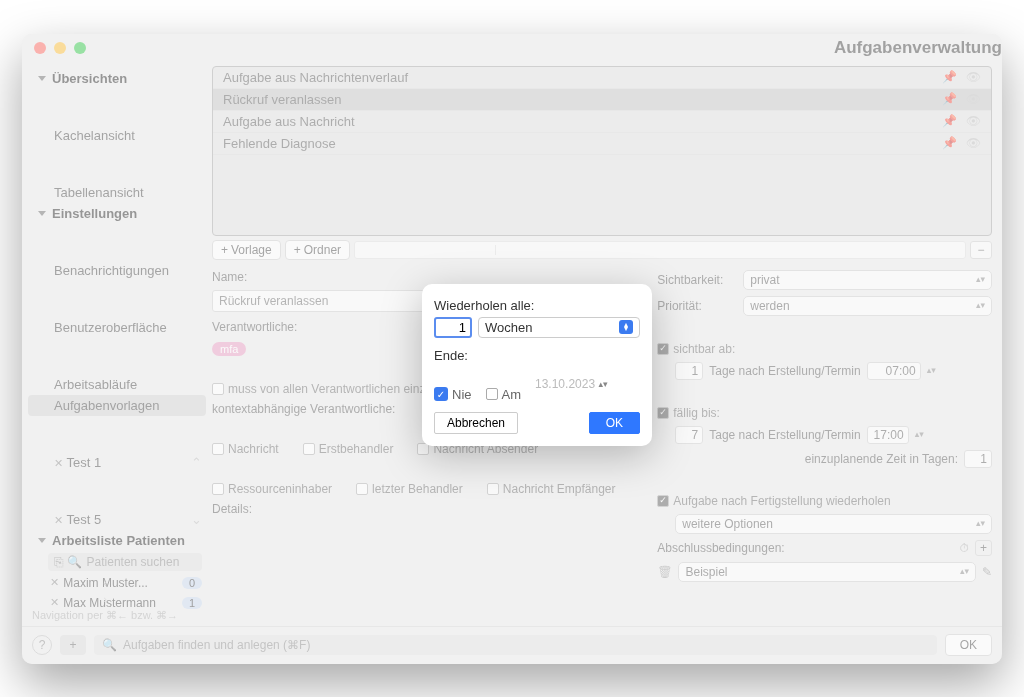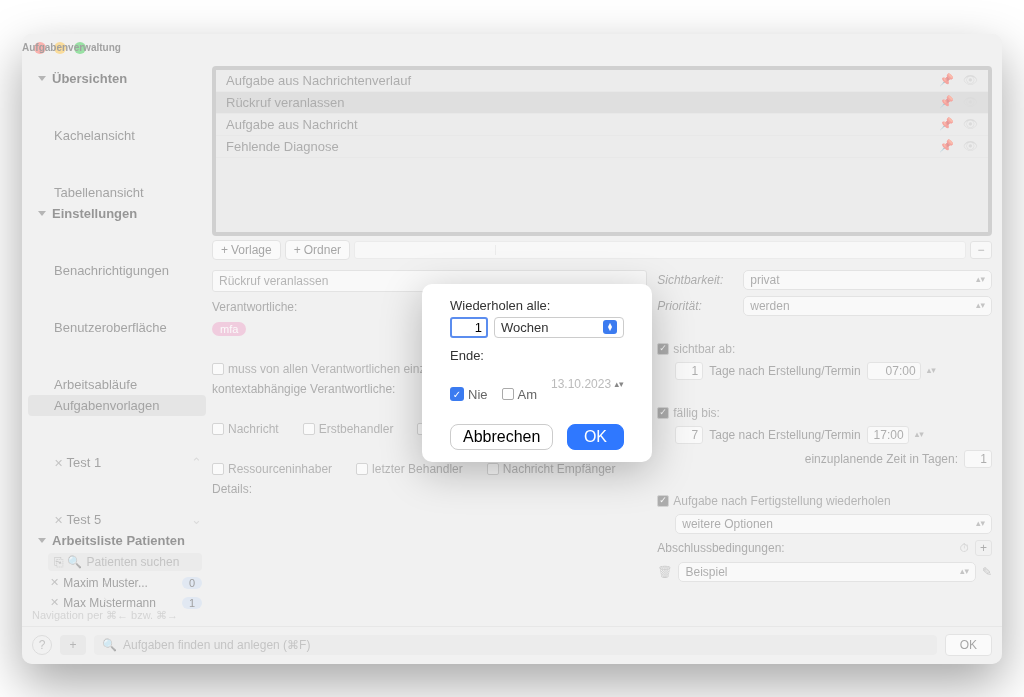--- a/index.html
+++ b/index.html
@@ -2,34 +2,34 @@
 <html><head>
 <meta charset="utf-8">
 <style>
 * { box-sizing: border-box; margin: 0; padding: 0; font-family: -apple-system, BlinkMacSystemFont, "Segoe UI", sans-serif; }
 body { background: #fff; display: flex; align-items: center; justify-content: center; height: 697px; width: 1024px; overflow: hidden; }
 .frame { width: 980px; height: 630px; background: #ececec; border-radius: 10px; box-shadow: 0 20px 50px rgba(0,0,0,0.35); position: relative; overflow: hidden; }
 .titlebar { height: 28px; display: flex; align-items: center; padding: 0 12px; position: relative; }
 .traffic { display: flex; gap: 8px; }
 .dot { width: 12px; height: 12px; border-radius: 50%; }
 .dot.red { background: #ff5f57; } .dot.yellow { background: #febc2e; } .dot.green { background: #28c840; }
-.title { position: absolute; left: 0; right: 0; text-align: left; font-size: 10px; font-weight: 600; color: #3a3a3a; }
+.title { position: absolute; left: 0; right: 0; text-align: right; font-size: 17px; font-weight: 600; color: #3a3a3a; }
 .body { display: flex; height: calc(100% - 28px - 38px); }
 .sidebar { width: 190px; padding: 6px 0; font-size: 13px; color: #404040; overflow: hidden; }
 .side-group { padding: 3px 10px 3px 16px; display: flex; align-items: center; gap: 4px; font-weight: 600; color: #222; }
 .side-item { padding: 3px 10px 3px 32px; display: flex; align-items: center; justify-content: space-between; margin-top: 36px; }
 .side-item.sel { background: #d1d1d1; border-radius: 4px; margin: 0 6px; padding-left: 26px; }
 .side-pat { padding: 3px 10px 3px 28px; display: flex; align-items: center; gap: 4px; font-size: 12px; }
 .side-pat .name { flex: 1; overflow: hidden; text-overflow: ellipsis; white-space: nowrap; }
 .badge { background: #c7d7ee; color: #333; border-radius: 8px; padding: 0 7px; font-size: 11px; min-width: 18px; text-align: center; }
 .disclose { width: 0; height: 0; border-left: 4px solid transparent; border-right: 4px solid transparent; border-top: 5px solid #666; display: inline-block; margin-right: 2px; }
 .xmark { color: #888; font-size: 11px; }
 .search-pat { background: #ddd; border-radius: 4px; margin: 2px 10px 2px 26px; padding: 2px 6px; font-size: 12px; color: #888; display: flex; gap: 4px; align-items: center; }
 .main { flex: 1; display: flex; flex-direction: column; padding: 4px 10px 0 0; gap: 4px; }
-.tasklist { background: #e0e0e0; border: 4px solid #a3a3a3; border-radius: 4px; height: 170px; font-size: 13px; }
+.tasklist { background: #e0e0e0; border: 1px solid #a3a3a3; border-radius: 4px; height: 170px; font-size: 13px; }
 .task-row { padding: 3px 10px; display: flex; align-items: center; border-bottom: 1px solid #d8d8d8; }
 .task-row.sel { background: #c4c4c4; }
 .task-row .t { flex: 1; color: #555; }
 .task-row .icons { display: flex; gap: 8px; color: #bbb; font-size: 12px; }
 .toolbar-row { display: flex; align-items: center; gap: 4px; font-size: 12px; }
 .btn-sm { background: #fff; border: 1px solid #ccc; border-radius: 4px; padding: 2px 8px; font-size: 12px; color: #444; display: inline-flex; gap: 3px; align-items: center; }
 .filler { flex: 1; height: 18px; border: 1px solid #ddd; border-radius: 3px; background: #fafafa; position: relative; }
 .filler::after { content:""; position:absolute; left:140px; top:3px; bottom:3px; width:1px; background:#ddd; }
 .minus { width: 22px; height: 18px; border: 1px solid #ccc; border-radius: 3px; background: #fafafa; display: flex; align-items: center; justify-content: center; color: #666; }
 .detail { flex: 1; display: flex; gap: 10px; padding-top: 6px; overflow: hidden; }
@@ -37,44 +37,44 @@
 .right-col { flex: 1; font-size: 12px; color: #555; display: flex; flex-direction: column; gap: 6px; }
 .label { color: #555; }
 .input-line { background: #fdfdfd; border: 1px solid #ccc; border-radius: 3px; padding: 3px 6px; color: #666; }
 .chip { background: #e99ac0; color: #fff; border-radius: 10px; padding: 1px 8px; font-size: 11px; display: inline-block; }
 .chk { display: inline-flex; align-items: center; gap: 4px; color: #666; margin-top: 20px; }
 .chkbox { width: 12px; height: 12px; border: 1px solid #aaa; border-radius: 2px; background: #fff; display: inline-block; }
 .chkbox.on { background: #555; position: relative; }
 .chkbox.on::after { content:"✓"; color:#fff; font-size:9px; position:absolute; top:-1px; left:1px; }
 .row2 { display: flex; gap: 24px; flex-wrap: wrap; }
 .prop-row { display: flex; align-items: center; gap: 6px; }
-.prop-row .lbl { width: 80px; font-style: italic; }
+.prop-row .lbl { width: 80px; }
 .sel-field { flex: 1; background: #fdfdfd; border: 1px solid #ccc; border-radius: 5px; padding: 2px 6px; display: flex; justify-content: space-between; align-items: center; }
 .updn { color: #888; font-size: 9px; line-height: 5px; display:flex; flex-direction:column; }
 .indent { padding-left: 18px; display: flex; align-items: center; gap: 6px; }
 .num-box { width: 28px; text-align: right; background: #fdfdfd; border: 1px solid #ccc; border-radius: 3px; padding: 1px 4px; }
 .footer { height: 38px; border-top: 1px solid #d5d5d5; display: flex; align-items: center; padding: 0 10px; gap: 8px; font-size: 12px; color: #888; }
 .foot-circle { width: 20px; height: 20px; border-radius: 50%; border: 1px solid #bbb; display: flex; align-items: center; justify-content: center; font-size: 12px; color: #888; }
 .foot-plus { width: 26px; height: 20px; border-radius: 4px; background: #d9d9d9; display: flex; align-items: center; justify-content: center; color: #666; }
 .foot-search { flex: 1; background: #e1e1e1; border-radius: 4px; padding: 3px 8px; display: flex; align-items: center; gap: 6px; }
 .foot-ok { background: #fff; border: 1px solid #ccc; border-radius: 4px; padding: 3px 14px; color: #444; }
 .nav-hint { position: absolute; left: 10px; bottom: 42px; font-size: 11px; color: #aaa; display: flex; align-items: center; gap: 4px; flex-direction: column; }
 
 .dimmer { position: absolute; inset: 0; background: rgba(245,245,245,0.55); }
 
-.modal { position: absolute; width: 230px; left: 400px; top: 250px; background: #fff; border-radius: 10px; box-shadow: 0 10px 40px rgba(0,0,0,0.25); padding: 14px 28px 12px; font-size: 13px; color: #333; }
+.modal { position: absolute; width: 230px; left: 400px; top: 250px; background: #fff; border-radius: 10px; box-shadow: 0 10px 40px rgba(0,0,0,0.25); padding: 14px 12px 12px; font-size: 13px; color: #333; }
 .modal .mrow { margin-bottom: 10px; }
 .modal .mlabel { margin-bottom: 4px; }
 .modal .inline { display: flex; gap: 6px; align-items: center; }
 .modal input.num { width: 38px; border: 2px solid #5b8def; border-radius: 3px; padding: 1px 4px; text-align: right; font-size: 13px; }
 .modal .select { flex: 1; border: 1px solid #ccc; border-radius: 4px; padding: 2px 6px; display: flex; justify-content: space-between; align-items: center; background: #fff; }
 .modal .sel-arrow { background: #3b7bf0; color: #fff; width: 14px; height: 14px; border-radius: 3px; display: flex; align-items: center; justify-content: center; font-size: 8px; flex-direction: column; line-height: 4px; }
 .modal .chkm { width: 14px; height: 14px; border-radius: 3px; background: #3b7bf0; color: #fff; font-size: 10px; display: inline-flex; align-items: center; justify-content: center; }
 .modal .btns { display: flex; justify-content: space-between; margin-top: 8px; }
-.modal .btn { border: 1px solid #ccc; background: #fff; border-radius: 8px; padding: 3px 12px; font-size: 16px; margin-top: 12px; }
+.modal .btn { border: 1px solid #ccc; background: #fff; border-radius: 2px; padding: 3px 12px; font-size: 12px; }
 .modal .btn.primary { background: #2f78ff; color: #fff; border-color: #2f78ff; padding: 3px 16px; }
 .modal .date { color: #bbb; font-size: 12px; }
 .ppl-icon { width: 22px; height: 18px; color: #bbb; font-size: 14px; display: inline-flex; align-items: center; justify-content: center; }
 </style>
 </head>
 <body>
 
 <div class="frame">
   <div class="titlebar">
     <div class="traffic">
@@ -179,20 +179,21 @@
 
       <div class="toolbar-row">
         <span class="btn-sm">+ <span>Vorlage</span></span>
         <span class="btn-sm">+ <span>Ordner</span></span>
         <div class="filler"></div>
         <div class="minus">−</div>
       </div>
 
       <div class="detail">
         <div class="left-col">
+          <div class="label">Name:</div>
           <div class="input-line">Rückruf veranlassen</div>
           <div style="display:flex;align-items:center;gap:6px">
             <span class="label" style="flex:0 0 auto">Verantwortliche:</span>
             <span style="flex:1"></span>
             <span class="ppl-icon">👥</span>
           </div>
           <div><span class="chip">mfa</span></div>
           <div class="chk">
               <span class="chkbox"></span>
               <span>muss von allen Verantwortlichen einzeln erledigt werden</span>

